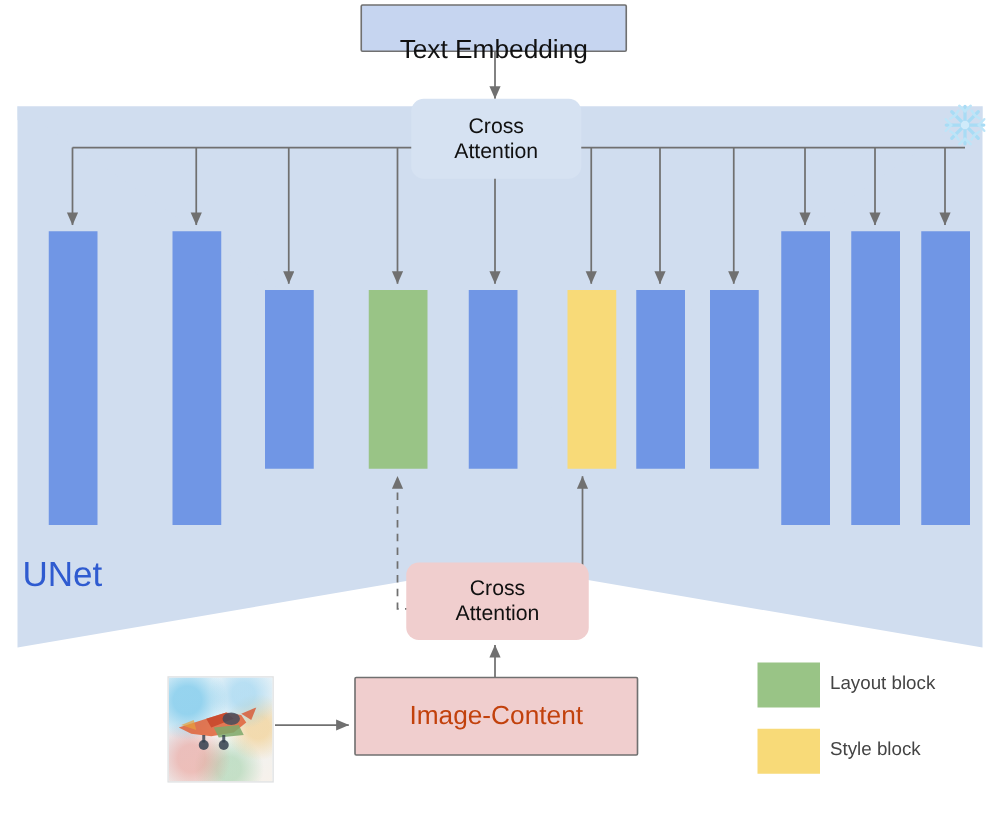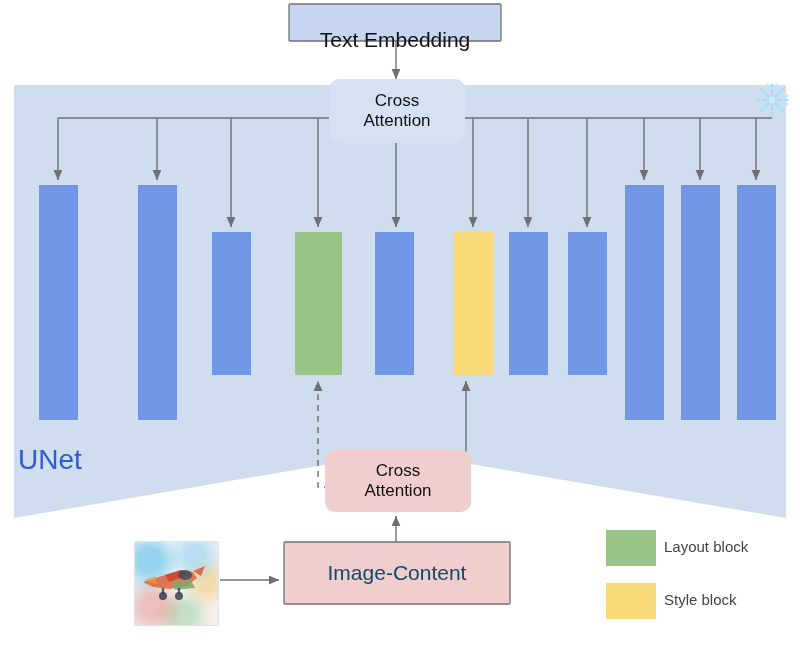--- a/index.html
+++ b/index.html
@@ -12,21 +12,21 @@
   svg#diagram{position:absolute;left:0;top:0;width:800px;height:661px;}
 
   .html-label{position:absolute;display:flex;align-items:center;justify-content:center;
     text-align:center;line-height:1.18;pointer-events:none;}
 
   #lbl-text-embedding{left:289px;top:4px;width:212px;height:40px;font-size:21px;color:#111;margin-top:16px;}
   #lbl-cross-top{left:329px;top:80px;width:136px;height:62px;font-size:17px;color:#111;
      flex-direction:column;}
   #lbl-cross-bottom{left:325px;top:450px;width:146px;height:62px;font-size:17px;color:#111;
      flex-direction:column;}
-  #lbl-ice{left:284px;top:542px;width:226px;height:62px;font-size:21px;color:#0c4a6e;
+  #lbl-ice{left:284px;top:542px;width:226px;height:62px;font-size:21px;color:#c2410c;
      flex-direction:column;}
   #lbl-unet{left:18px;top:443px;width:110px;height:34px;font-size:28px;color:#2F5BD0;
      justify-content:flex-start;}
   #lbl-airplane{left:120px;top:632px;width:160px;height:22px;font-size:15px;color:#333;}
   #lbl-layout{left:664px;top:535px;width:160px;height:24px;font-size:15px;color:#444;
      justify-content:flex-start;}
   #lbl-style{left:664px;top:588px;width:160px;height:24px;font-size:15px;color:#444;
      justify-content:flex-start;}
   .ln{display:block;}
 

